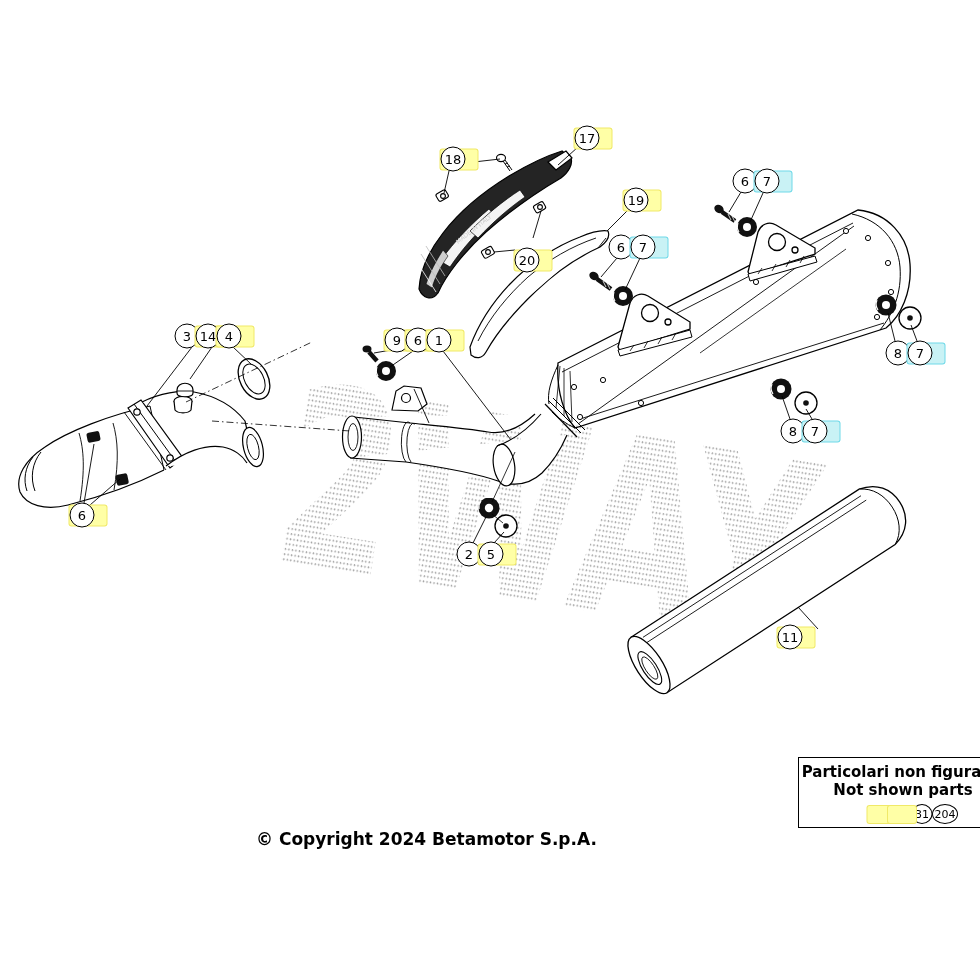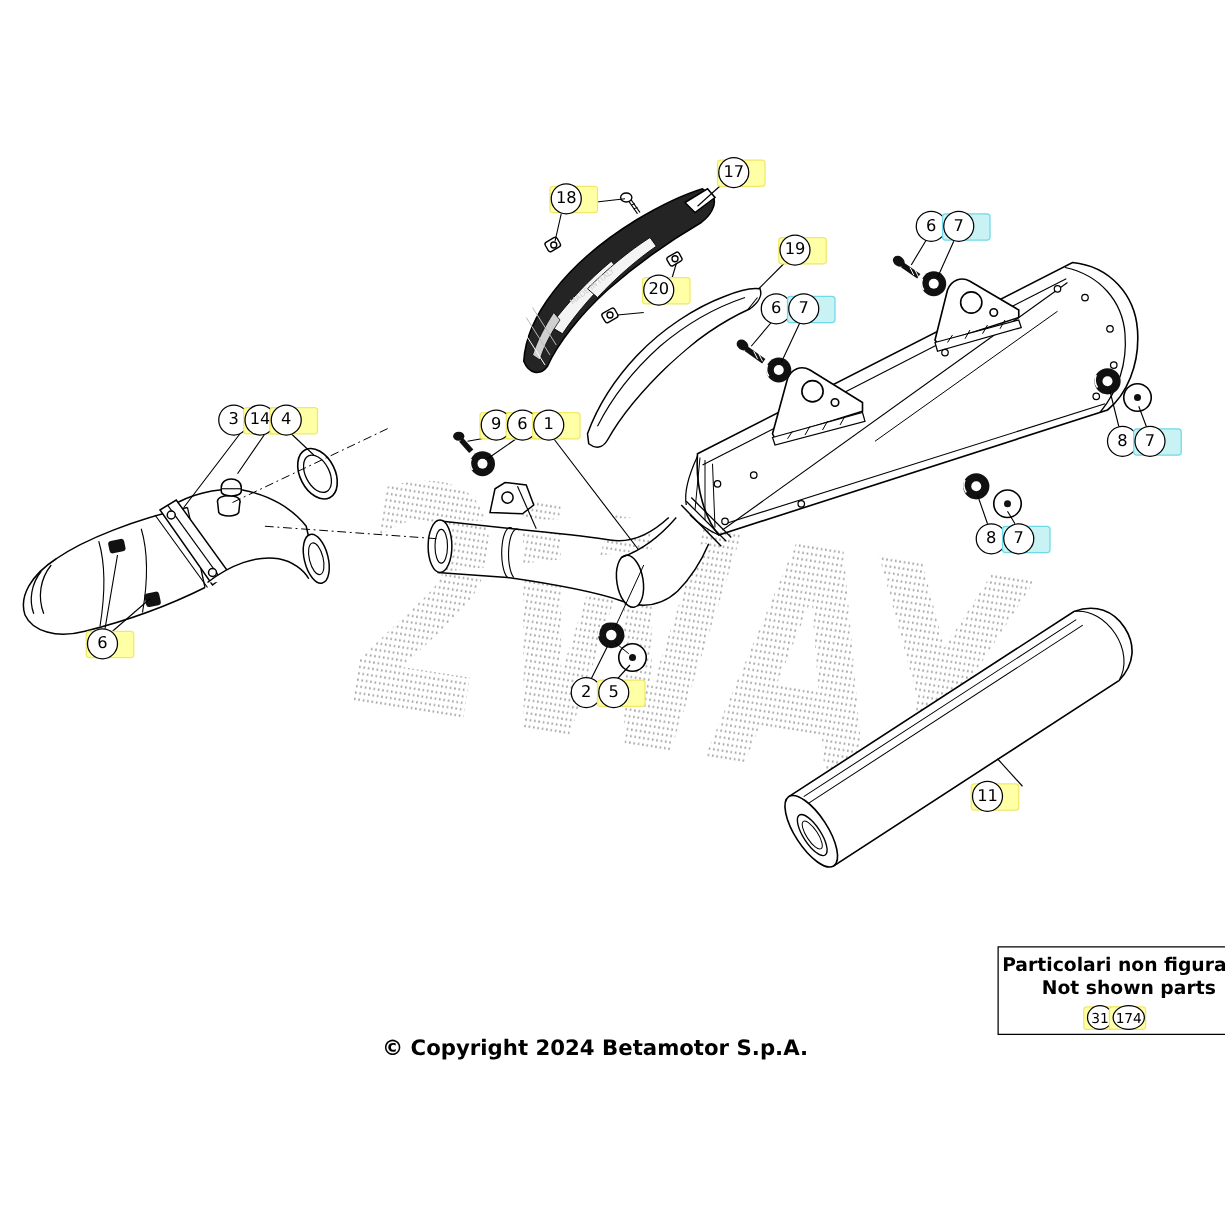--- a/index.html
+++ b/index.html
@@ -8,30 +8,30 @@
   .stage svg{position:absolute;left:0;top:0;}
   
   .callout{position:absolute;width:25px;height:25px;transform:translate(-50%,-50%);z-index:6;}
   .callout .hl{position:absolute;left:0px;top:3px;width:37px;height:20px;border-radius:2px;}
   .callout.hl-y .hl{background:var(--hl-y,#ffffa6);box-shadow:0 0 0 1px var(--hl-yb,#f0f060);}
   .callout.hl-c .hl{background:var(--hl-c,#c9f2f5);box-shadow:0 0 0 1px var(--hl-cb,#6fd9e8);}
   .callout .c{position:absolute;left:0;top:0;width:25px;height:25px;border:1.4px solid #000;
               border-radius:50%;background:#fff;box-sizing:border-box;display:flex;
               align-items:center;justify-content:center;font-size:13px;line-height:1;color:#000;}
   .callout.sm{width:21px;height:20px;}
-  .callout.sm .c{width:21px;height:20px;font-size:11px;}
+  .callout.sm .c{width:21px;height:20px;font-size:11px;margin-left:42px;}
   .callout.sm .hl{left:-2px;top:2px;width:28px;height:17px;}
   .callout.wide{width:26px;}
   .callout.wide .c{width:26px;}
   
   .nsbox{position:absolute;left:798px;top:757px;width:210px;height:71px;border:1.3px solid #000;
          box-sizing:border-box;text-align:center;z-index:4;background:#fff;}
   .nsbox .t{font-weight:bold;font-size:15px;line-height:18px;color:#000;}
   .nsbox .items{position:relative;height:26px;margin-top:3px;}
-  .copyright{position:absolute;left:256px;top:829px;width:440px;text-align:center;
+  .copyright{position:absolute;left:256px;top:829px;width:440px;text-align:left;
              font-weight:bold;font-size:17px;color:#000;z-index:4;}
 </style>
 </head>
 <body>
 
 <div class="stage">
 
 <svg width="980" height="980" viewBox="0 0 980 980">
   <defs>
     <pattern id="dots" width="5.2" height="5.2" patternUnits="userSpaceOnUse">
@@ -259,21 +259,21 @@
       <span class="c">18</span>
     </div>
 <div class="callout hl-y" style="left:587px;top:138px">
       <span class="hl"></span>
       <span class="c">17</span>
     </div>
 <div class="callout hl-y" style="left:636px;top:200px">
       <span class="hl"></span>
       <span class="c">19</span>
     </div>
-<div class="callout hl-y" style="left:527px;top:232px">
+<div class="callout hl-y" style="left:527px;top:260px">
       <span class="hl"></span>
       <span class="c">20</span>
     </div>
 <div class="callout hl-n" style="left:745px;top:181px">
       <span class="c">6</span>
     </div>
 <div class="callout hl-c" style="left:767px;top:181px">
       <span class="hl"></span>
       <span class="c">7</span>
     </div>
@@ -340,20 +340,20 @@
 <div class="nsbox">
   <div class="t" style="margin-top:5px">Particolari non figuranti</div>
   <div class="t">Not shown parts</div>
   <div class="items">
     <div class="callout sm hl-y" style="left:81px;top:12px">
           <span class="hl"></span>
           <span class="c">31</span>
         </div>
     <div class="callout sm wide hl-y" style="left:104px;top:12px">
           <span class="hl"></span>
-          <span class="c">174</span>
+          <span class="c">204</span>
         </div>
   </div>
 </div>
 
 <div class="copyright">© Copyright 2024 Betamotor S.p.A.</div>
 
 </div>
 
 </body></html>

